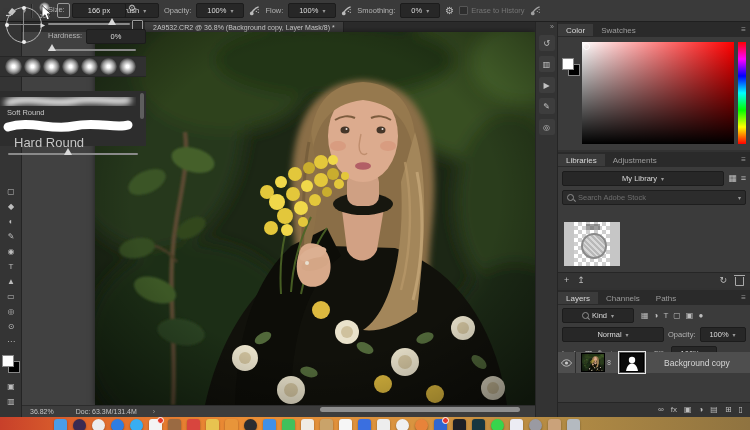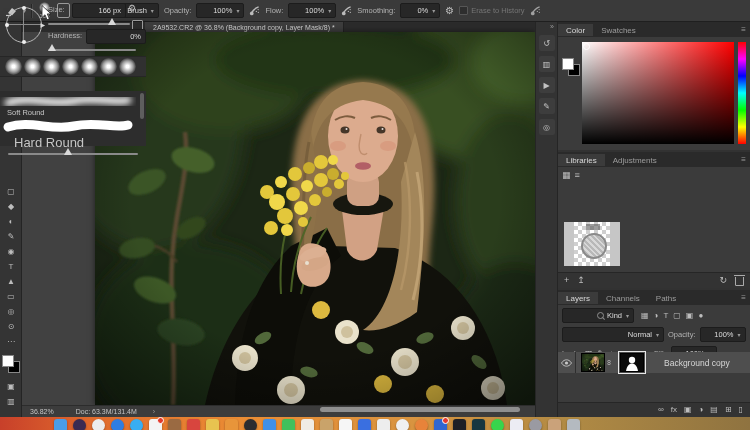--- a/index.html
+++ b/index.html
@@ -3,21 +3,21 @@
 <meta charset="utf-8">
 <style>
   html,body{margin:0;padding:0;background:#222}
   #app{position:relative;width:750px;height:430px;overflow:hidden;background:#383838;
        font-family:"Liberation Sans","DejaVu Sans",sans-serif;color:#c8c8c8;}
   .abs{position:absolute}
   .fx{display:flex;align-items:center}
   .lbl{font-size:7.5px;color:#b2b2b2;white-space:nowrap}
   .dim{color:#757575}
   .box{background:#272727;border:1px solid #1c1c1c;border-radius:2px;height:13px;
-       display:flex;align-items:center;justify-content:flex-end;padding:0 4px;font-size:7.5px;color:#dcdcdc}
+       display:flex;align-items:center;justify-content:center;padding:0 4px;font-size:7.5px;color:#dcdcdc}
   .chev{font-size:6px;color:#9a9a9a;margin-left:4px;line-height:1}
   .vsep{width:1px;height:14px;background:#262626;box-shadow:1px 0 0 #484848}
   .icbtn{color:#bdbdbd;font-size:9px;line-height:1;text-align:center}
   
   #options-bar{left:0;top:0;width:750px;height:22px;background:#3a3a3a;border-bottom:1px solid #1f1f1f;
                display:flex;align-items:center;gap:5px;padding-left:4px;box-sizing:border-box}
   .brush-preview{width:15px;height:19px;display:flex;flex-direction:column;align-items:center;justify-content:center}
   .brush-preview .dotp{width:11px;height:11px;border-radius:50%;
       background:radial-gradient(circle,#ffffff 10%,rgba(255,255,255,.55) 45%,rgba(255,255,255,0) 72%)}
   .brush-preview .num{font-size:6px;color:#cfcfcf;line-height:1}
@@ -357,22 +357,31 @@
            background:linear-gradient(to bottom,#ff0000,#ff00ff,#0000ff,#00ffff,#00ff00,#ffff00,#ff0000)"></div>
     </div>
 
     <div class="panel" style="top:130px;height:136px">
       <div class="ptabs">
         <span class="t on">Libraries</span>
         <span class="t">Adjustments</span>
         <span class="pmenu">≡</span>
       </div>
       <div class="fx" style="padding:4px 4px 0;gap:4px">
+        <span class="box" style="flex:1;height:13px">
+          <span>My Library</span>
+          <span class="chev">▾</span>
+        </span>
         <span class="icbtn">▦</span>
         <span class="icbtn">≡</span>
+      </div>
+      <div class="fx" style="margin:4px 4px 0;height:13px;background:#2c2c2c;border:1px solid #1e1e1e;border-radius:2px;padding:0 4px;gap:4px">
+        <span class="mag"></span>
+        <span style="font-size:7.5px;color:#6e6e6e;flex:1">Search Adobe Stock</span>
+        <span class="chev">▾</span>
       </div>
       <div class="abs" style="left:6px;top:70px;width:56px;height:44px;background:#ececec;border-radius:1px;overflow:hidden">
         <span class="abs" style="left:0;top:0;width:10px;height:44px;background:#c6c6c6"></span>
         <span class="abs" style="right:0;top:0;width:10px;height:44px;background:#c6c6c6"></span>
         <span class="abs" style="left:10px;top:0;width:36px;height:44px;
               background:repeating-conic-gradient(#cfcfcf 0% 25%, #ffffff 0% 50%) 0 0 / 8px 8px"></span>
         <span class="abs" style="left:17px;top:11px;width:22px;height:22px;border-radius:50%;border:2px solid #8a8a8a;
               background:repeating-linear-gradient(45deg,#b8b8b8 0 2px,#d8d8d8 2px 4px)"></span>
         <span class="abs" style="left:22px;top:2px;width:14px;height:6px;background:#5a5a5a;opacity:.6"></span>
       </div>

